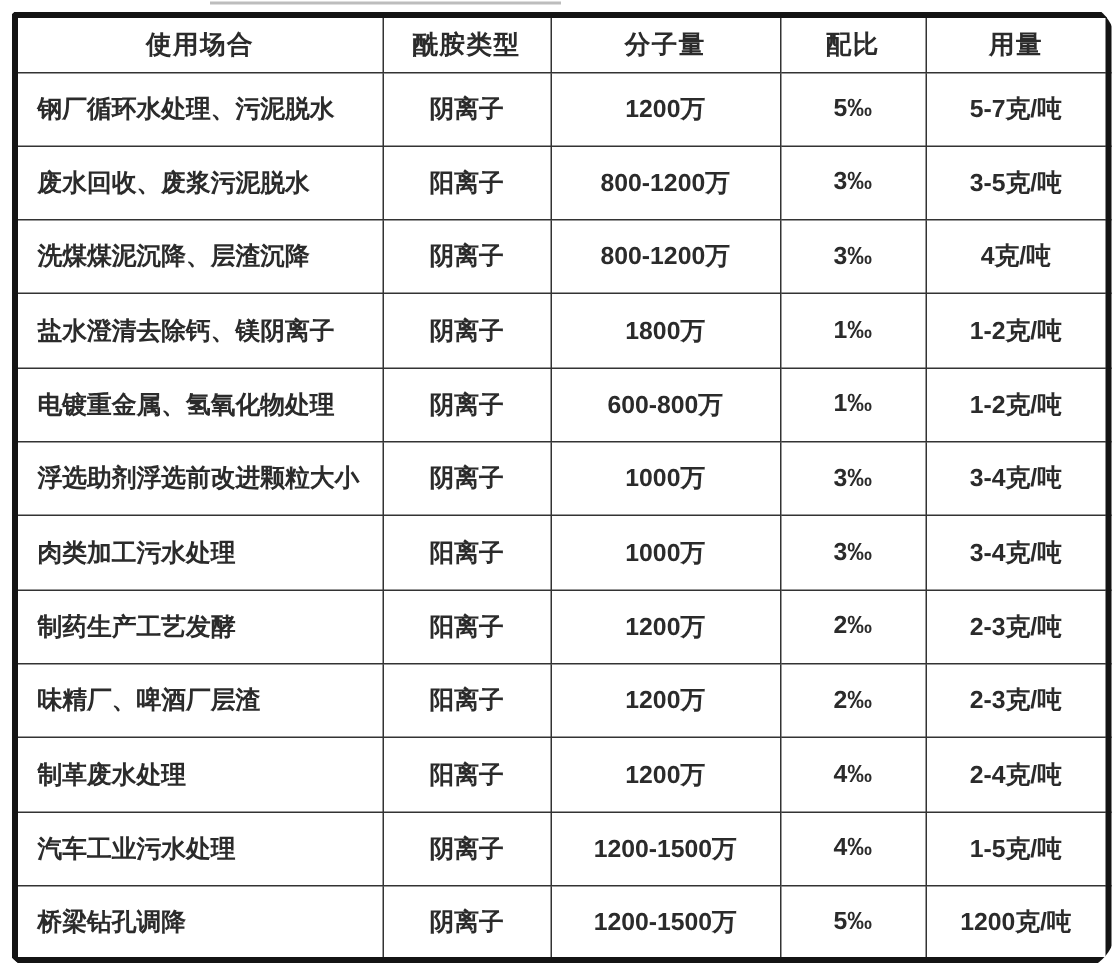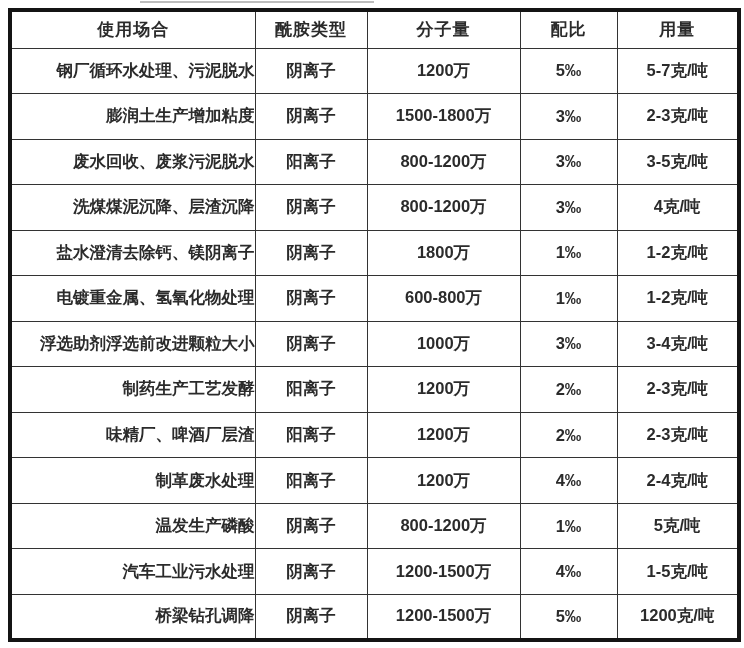--- a/index.html
+++ b/index.html
@@ -6,20 +6,21 @@
   html, body {
     width: 744px; height: 648px;
     background: #ffffff;
     font-family: "Liberation Sans", sans-serif;
   }
   .page {
     position: relative;
     width: 744px; height: 648px;
     background: #ffffff;
     overflow: hidden;
+    border-radius: 30px;
   }
   .top-artifact-line {
     position: absolute;
     left: 140px; top: 1px;
     width: 234px; height: 2px;
     background: #bdbdbd;
   }
   table.data-table {
     position: absolute;
     left: 8px; top: 8px;
@@ -43,21 +44,21 @@
     font-size: 17px;
     font-weight: 700;
     letter-spacing: 1px;
   }
   table.data-table tbody td {
     height: 36.7px;
     font-size: 16.5px;
     font-weight: 600;
   }
   table.data-table tbody td.col-usage {
-    text-align: right;
+    text-align: left;
     padding-left: 13px;
   }
 </style>
 </head>
 <body>
 
 <div class="page">
   <div class="top-artifact-line"></div>
 
   <table class="data-table">
@@ -77,27 +78,20 @@
         <th>用量</th>
       </tr>
     </thead>
     <tbody>
         <tr>
           <td class="col-usage">钢厂循环水处理、污泥脱水</td>
           <td>阴离子</td>
           <td>1200万</td>
           <td>5‰</td>
           <td>5-7克/吨</td>
-        </tr>
-        <tr>
-          <td class="col-usage">膨润土生产增加粘度</td>
-          <td>阴离子</td>
-          <td>1500-1800万</td>
-          <td>3‰</td>
-          <td>2-3克/吨</td>
         </tr>
         <tr>
           <td class="col-usage">废水回收、废浆污泥脱水</td>
           <td>阳离子</td>
           <td>800-1200万</td>
           <td>3‰</td>
           <td>3-5克/吨</td>
         </tr>
         <tr>
           <td class="col-usage">洗煤煤泥沉降、层渣沉降</td>
@@ -121,20 +115,27 @@
           <td>1-2克/吨</td>
         </tr>
         <tr>
           <td class="col-usage">浮选助剂浮选前改进颗粒大小</td>
           <td>阴离子</td>
           <td>1000万</td>
           <td>3‰</td>
           <td>3-4克/吨</td>
         </tr>
         <tr>
+          <td class="col-usage">肉类加工污水处理</td>
+          <td>阳离子</td>
+          <td>1000万</td>
+          <td>3‰</td>
+          <td>3-4克/吨</td>
+        </tr>
+        <tr>
           <td class="col-usage">制药生产工艺发酵</td>
           <td>阳离子</td>
           <td>1200万</td>
           <td>2‰</td>
           <td>2-3克/吨</td>
         </tr>
         <tr>
           <td class="col-usage">味精厂、啤酒厂层渣</td>
           <td>阳离子</td>
           <td>1200万</td>
@@ -142,27 +143,20 @@
           <td>2-3克/吨</td>
         </tr>
         <tr>
           <td class="col-usage">制革废水处理</td>
           <td>阳离子</td>
           <td>1200万</td>
           <td>4‰</td>
           <td>2-4克/吨</td>
         </tr>
         <tr>
-          <td class="col-usage">温发生产磷酸</td>
-          <td>阴离子</td>
-          <td>800-1200万</td>
-          <td>1‰</td>
-          <td>5克/吨</td>
-        </tr>
-        <tr>
           <td class="col-usage">汽车工业污水处理</td>
           <td>阴离子</td>
           <td>1200-1500万</td>
           <td>4‰</td>
           <td>1-5克/吨</td>
         </tr>
         <tr>
           <td class="col-usage">桥梁钻孔调降</td>
           <td>阴离子</td>
           <td>1200-1500万</td>

